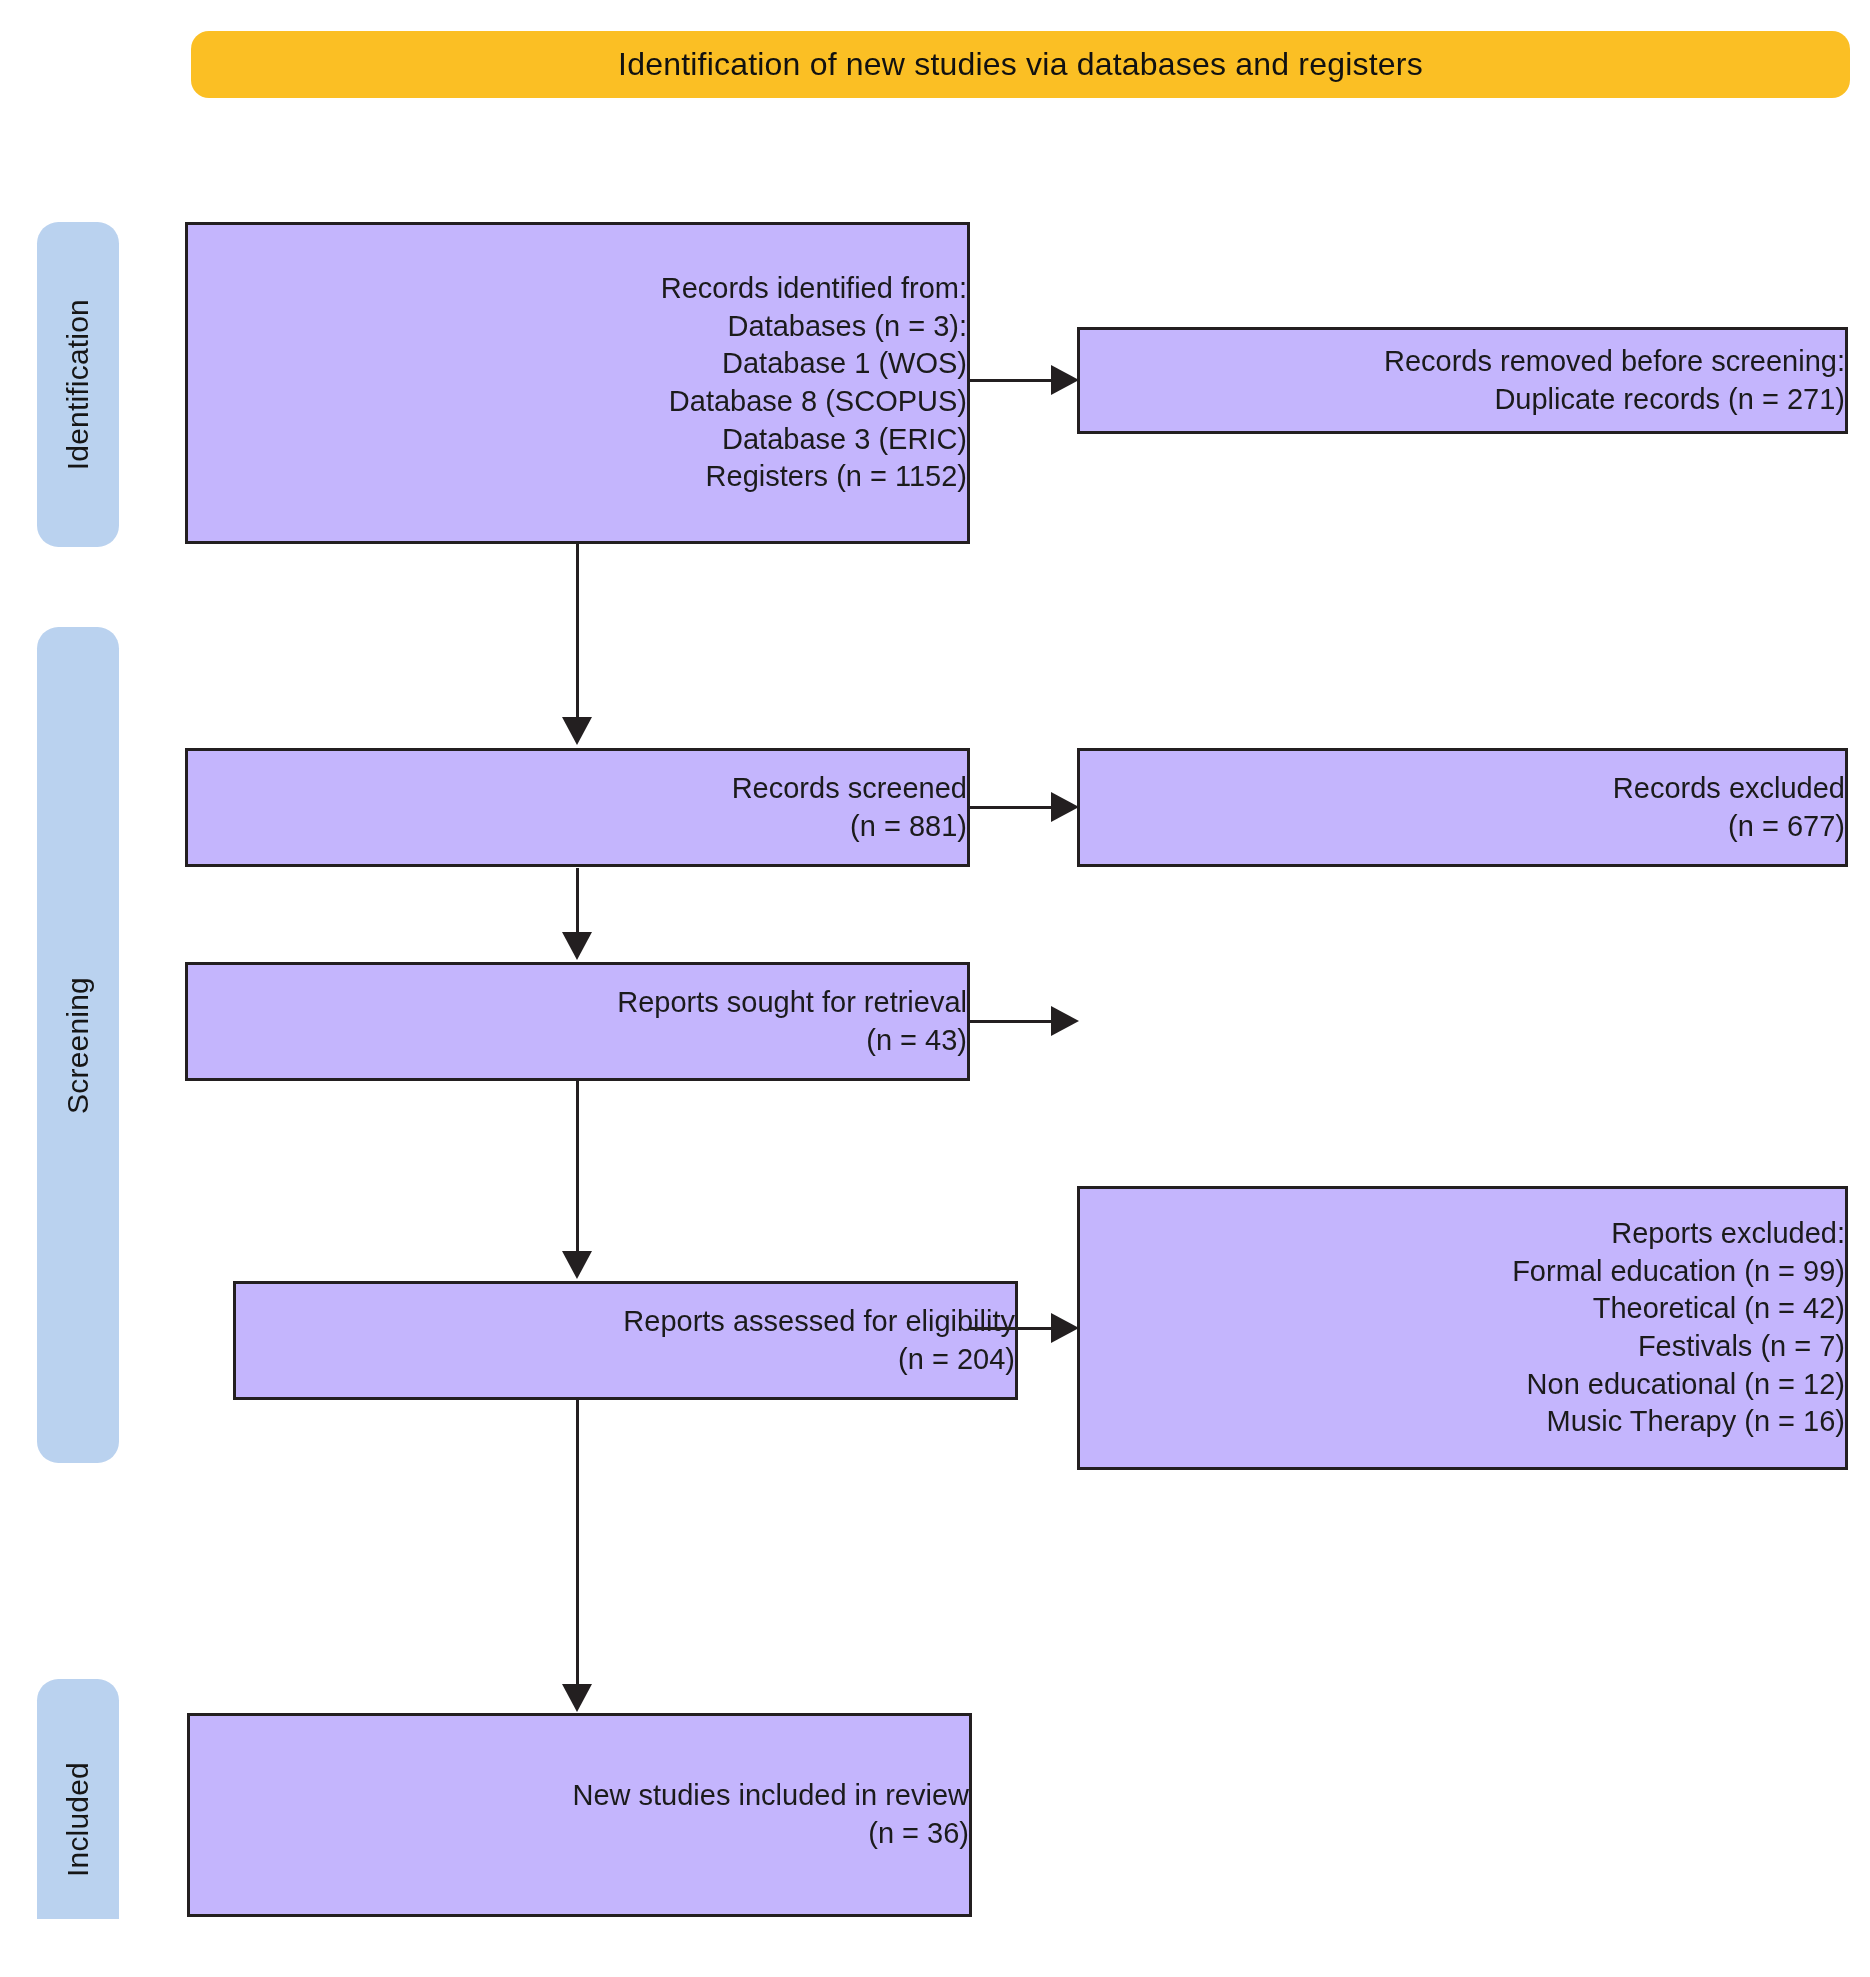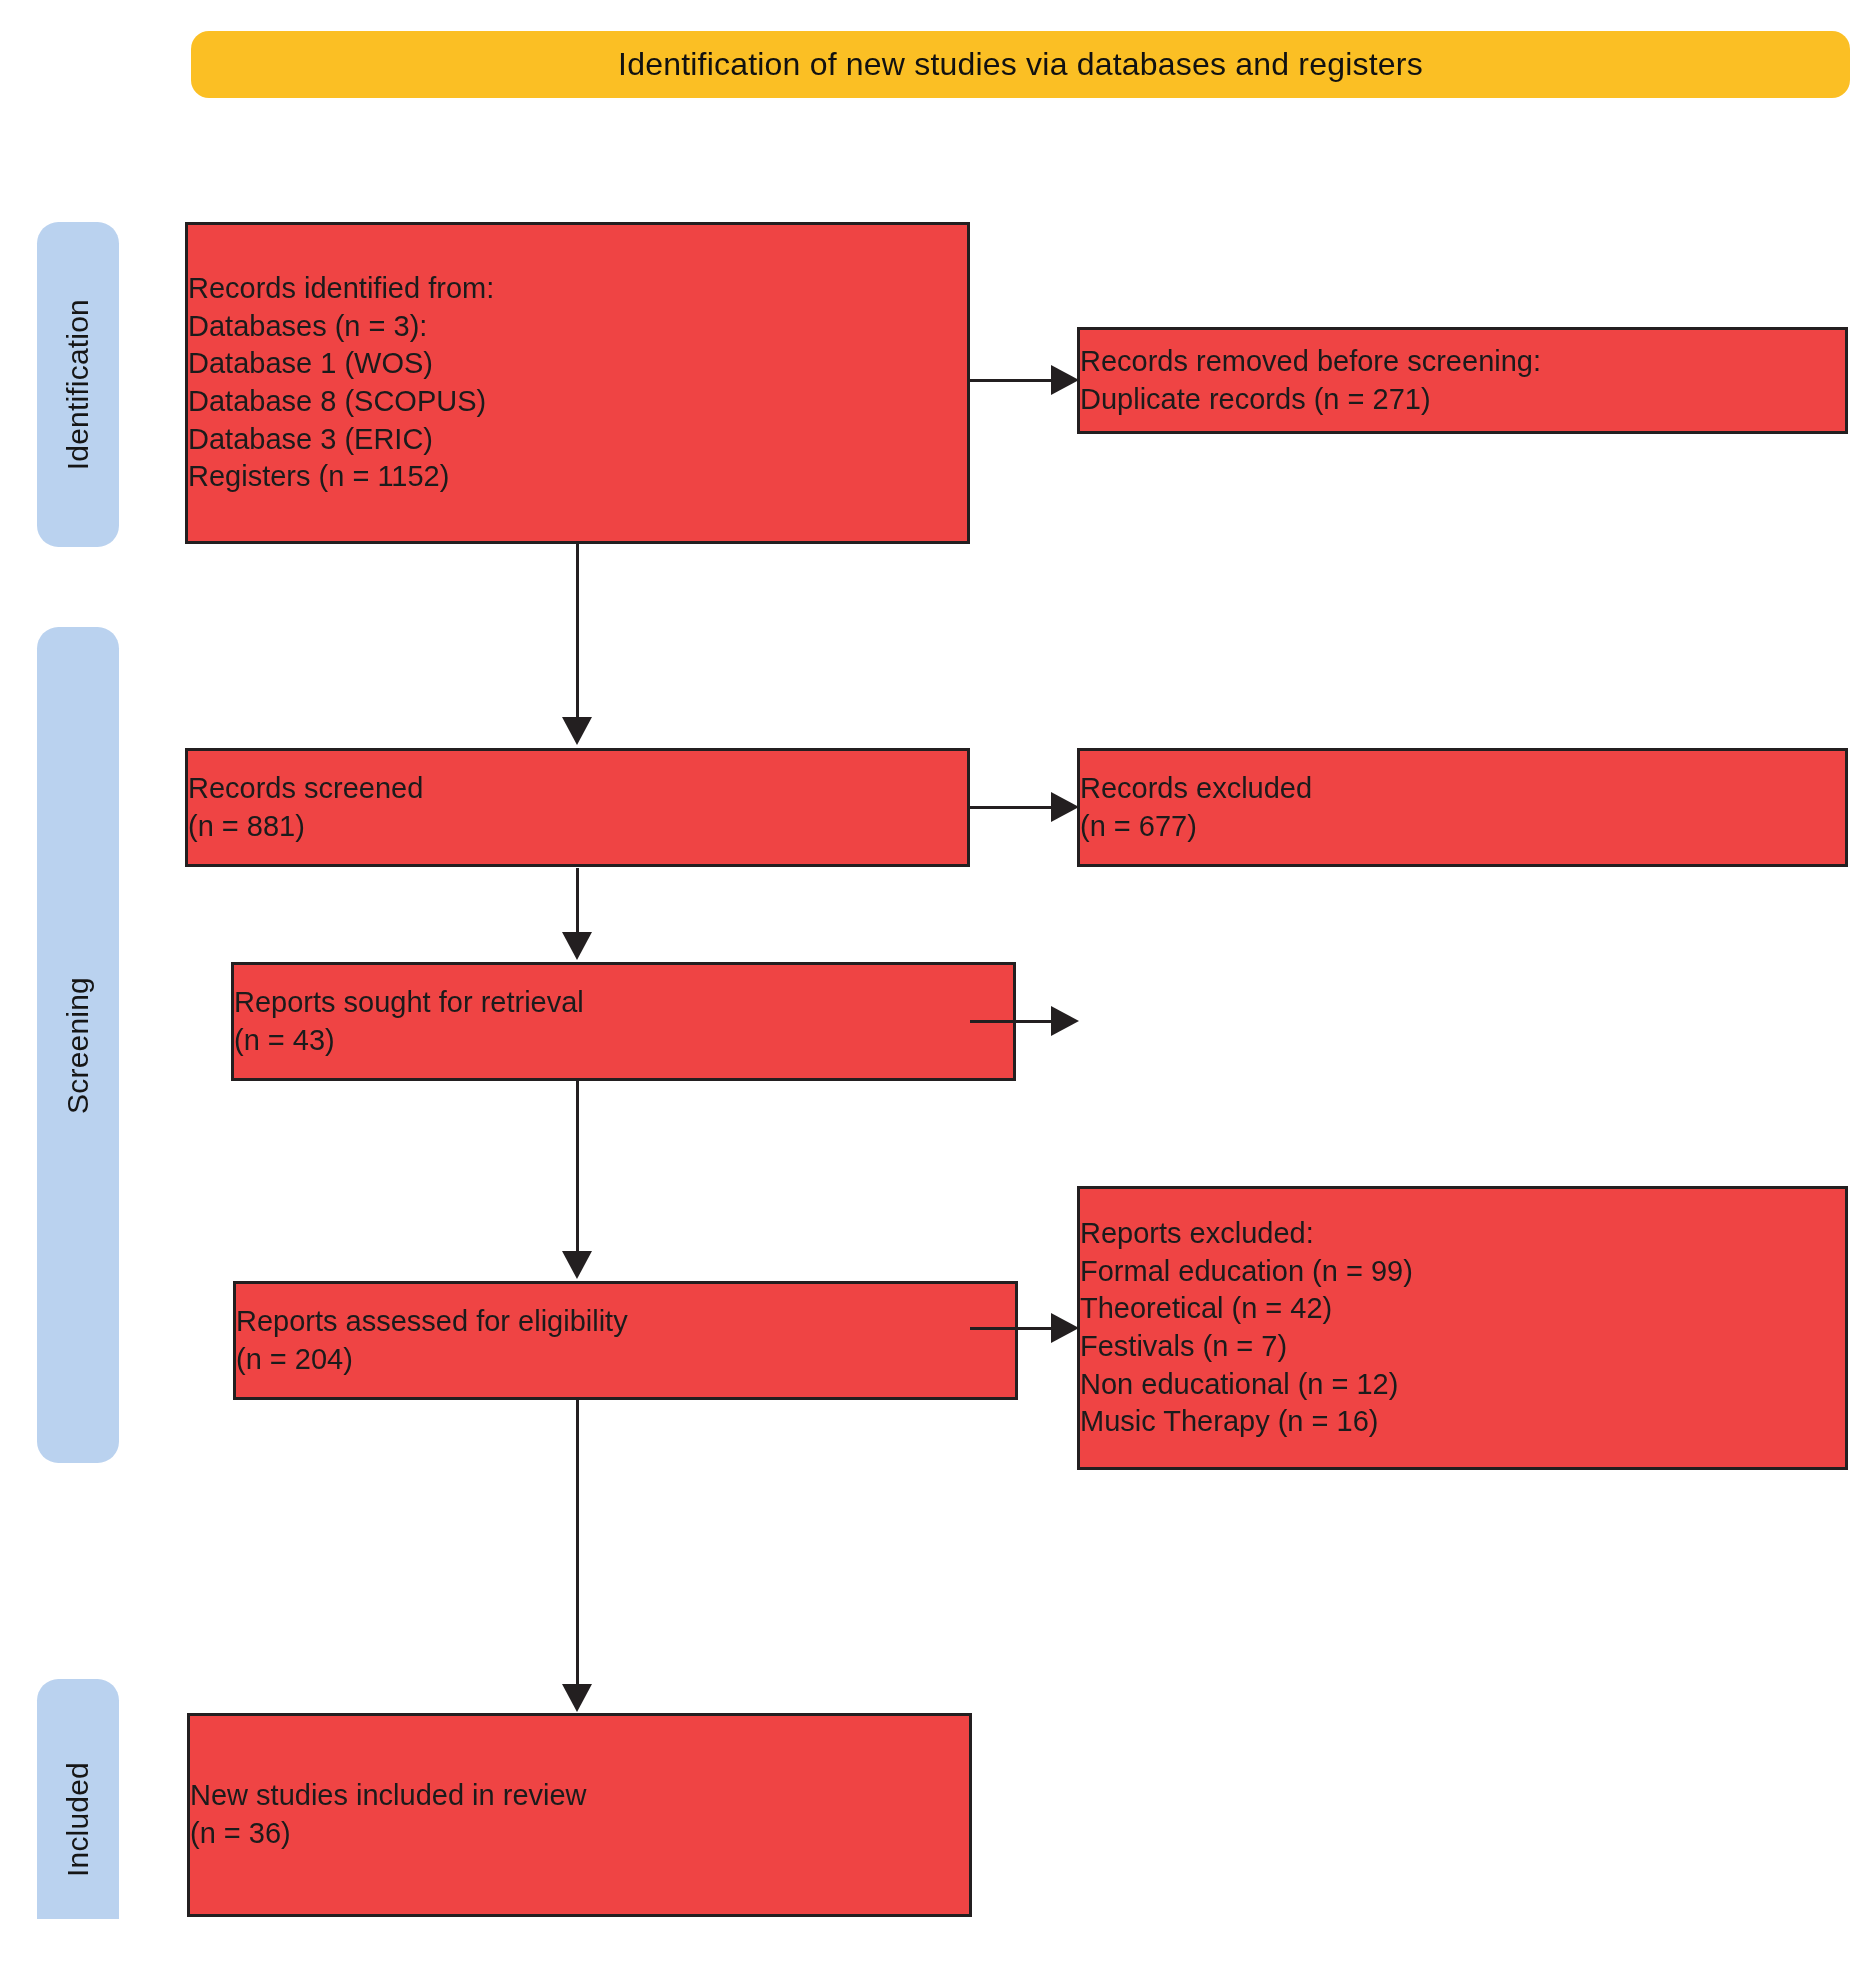--- a/index.html
+++ b/index.html
@@ -58,40 +58,40 @@
     white-space: nowrap;
     letter-spacing: 0.2px;
   }
   #stage-identification { top: 222px;  height: 325px; }
   #stage-screening     { top: 627px;  height: 836px; }
   #stage-included      { top: 1679px; height: 282px; }
 
   
   .box {
     position: absolute;
-    background: #ef4444;
+    background: #c4b5fd;
     border: 3.3px solid #231f20;
     box-sizing: border-box;
     display: flex;
     flex-direction: column;
-    align-items: flex-start;
+    align-items: flex-end;
     justify-content: center;
     text-align: center;
   }
   .box .line {
     font-size: 29px;
     line-height: 1.30;
     color: #1b1b1b;
     white-space: nowrap;
   }
 
   
   #box-identified      { left: 185px;  top: 222px;  width: 785px;  height: 322px; }
   #box-screened        { left: 185px;  top: 748px;  width: 785px;  height: 119px; }
-  #box-sought          { left: 185px;  top: 962px; width: 785px;  height: 119px; margin-left: 46px; }
+  #box-sought          { left: 185px;  top: 962px; width: 785px;  height: 119px; }
   #box-assessed        { left: 185px;  top: 1281px; width: 785px;  height: 119px; margin-left: 48px; }
   #box-included        { left: 187px;  top: 1713px; width: 785px;  height: 204px; }
 
   
   #box-removed         { left: 1077px; top: 327px;  width: 771px;  height: 107px; }
   #box-excluded-recs   { left: 1077px; top: 748px;  width: 771px;  height: 119px; }
   #box-not-retrieved   { left: 1077px; top: 962px; width: 771px;  height: 119px; }
   #box-reports-excl    { left: 1077px; top: 1186px; width: 771px;  height: 284px; }
 
   

